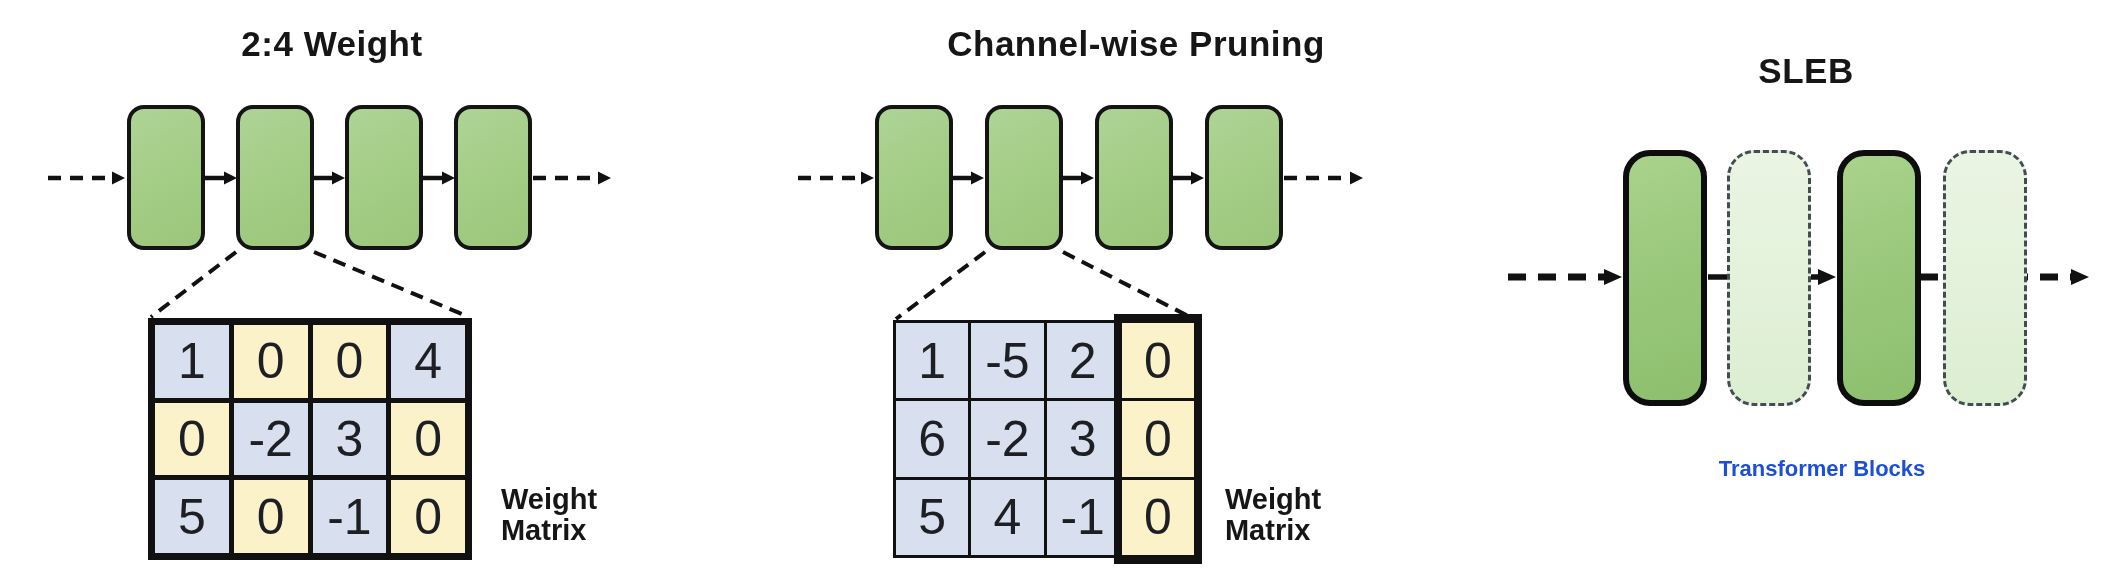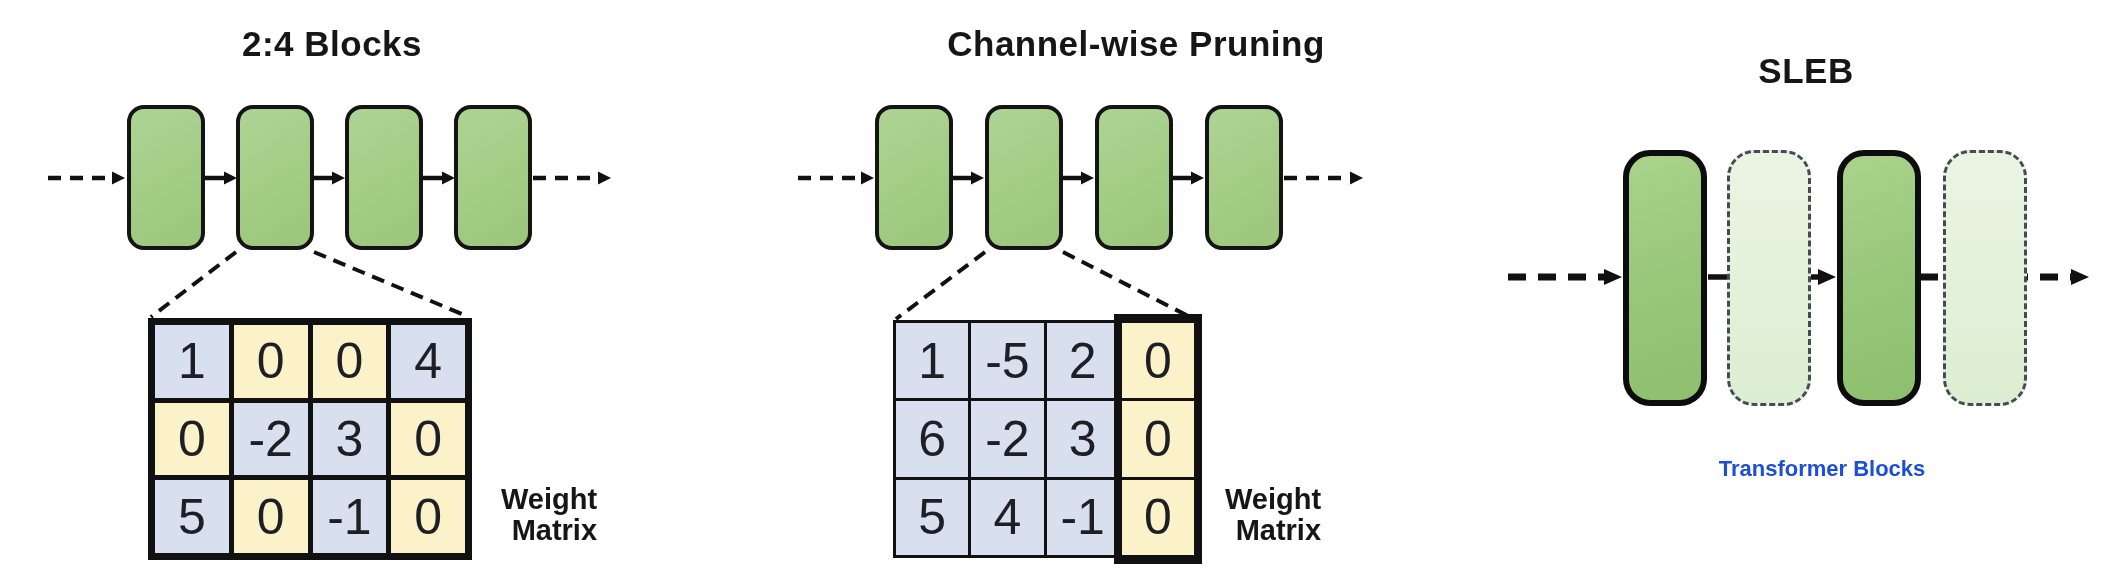--- a/index.html
+++ b/index.html
@@ -8,21 +8,21 @@
     font-family:"Liberation Sans",sans-serif;overflow:hidden;
   }
   
   .sec-title{
     position:absolute;top:24px;transform:translateX(-50%);
     font-size:35px;font-weight:700;color:#161616;white-space:nowrap;letter-spacing:0.5px;
   }
   .t1{left:332px;} .t2{left:1136px;} .t3{left:1806px;margin-top:27px;}
   .wm-label{
     position:absolute;top:484px;transform:translateX(-50%);
-    font-size:29px;font-weight:700;color:#161616;text-align:right;
+    font-size:29px;font-weight:700;color:#161616;text-align:left;
     line-height:1.07;white-space:pre-line;
   }
   .wm1{left:549px;} .wm2{left:1273px;}
   .caption{
     position:absolute;left:1822px;top:456px;transform:translateX(-50%);
     font-size:22px;font-weight:700;color:#1d4ed8;white-space:nowrap;
   }
   
   .gblock{
     position:absolute;top:105px;width:78px;height:145px;box-sizing:border-box;
@@ -100,21 +100,21 @@
     </g>
 
     <g stroke="#111111">
       <line x1="1508" y1="277" x2="1604" y2="277" stroke-width="7" stroke-dasharray="18 12" marker-end="url(#ahbig)"></line>
       <line x1="1708" y1="277" x2="1818" y2="277" stroke-width="5.5" marker-end="url(#ahbig)"></line>
       <line x1="1920" y1="277" x2="2071" y2="277" stroke-width="7" stroke-dasharray="18 12" marker-end="url(#ahbig)"></line>
     </g>
   </svg>
 
   <div>
-    <div class="sec-title t1">2:4 Blocks</div>
+    <div class="sec-title t1">2:4 Weight</div>
     <div class="gblock s1b1"></div>
     <div class="gblock s1b2"></div>
     <div class="gblock s1b3"></div>
     <div class="gblock s1b4"></div>
 
     <div class="matrix matrix1">
       <div class="cell c-blue">1</div>
       <div class="cell c-yellow">0</div>
       <div class="cell c-yellow">0</div>
       <div class="cell c-blue">4</div>

